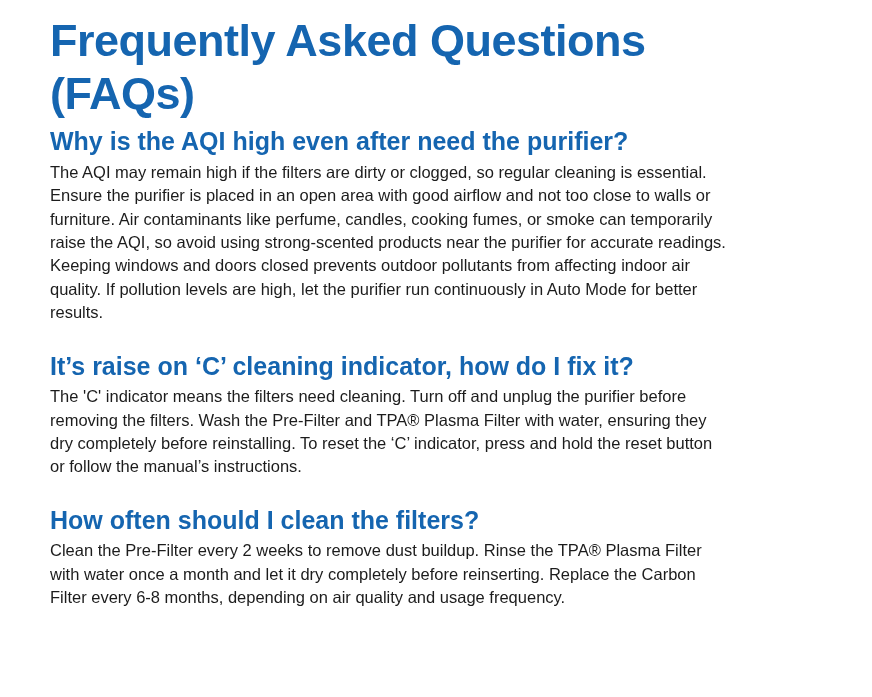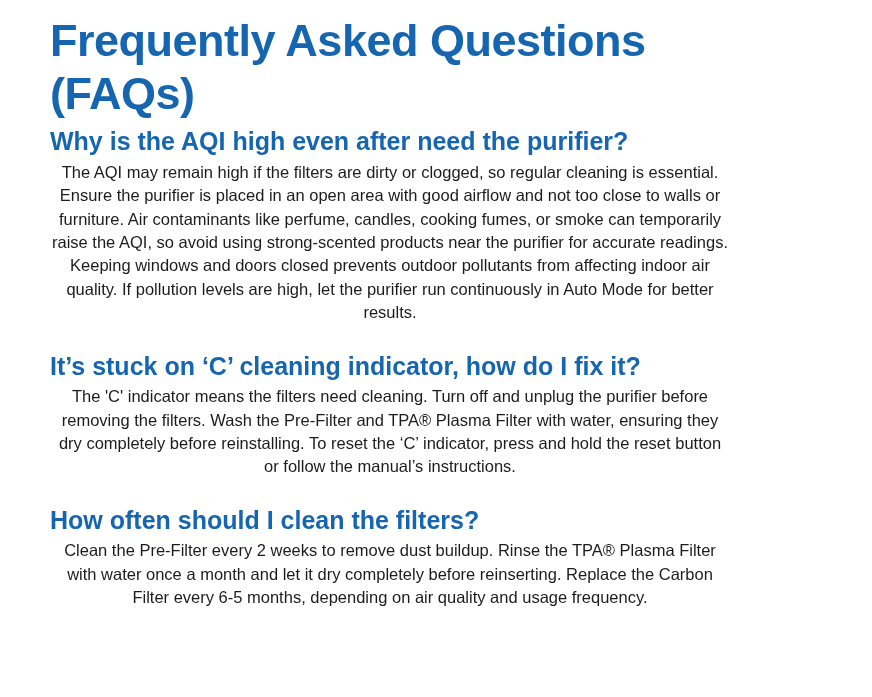--- a/index.html
+++ b/index.html
@@ -41,38 +41,38 @@
     color: #1565b0;
     line-height: 1.22;
     margin: 0 0 4px 0;
   }
   .a-body {
     font-size: 16.5px;
     line-height: 1.42;
     color: #1c1c1c;
     margin: 0;
     max-width: 800px;
-    text-align: center;
+    text-align: left;
   }
 </style>
 </head>
 <body>
 
 <div class="page">
 
   <h1 class="main-title">Frequently Asked Questions (FAQs)</h1>
 
   <section class="faq-block">
     <h2 class="q-title">Why is the AQI high even after need the purifier?</h2>
     <p class="a-body">The AQI may remain high if the filters are dirty or clogged, so regular cleaning is essential. Ensure the purifier is placed in an open area with good airflow and not too close to walls or furniture. Air contaminants like perfume, candles, cooking fumes, or smoke can temporarily raise the AQI, so avoid using strong-scented products near the purifier for accurate readings. Keeping windows and doors closed prevents outdoor pollutants from affecting indoor air quality. If pollution levels are high, let the purifier run continuously in Auto Mode for better results.</p>
   </section>
 
   <section class="faq-block">
-    <h2 class="q-title">It’s stuck on ‘C’ cleaning indicator, how do I fix it?</h2>
+    <h2 class="q-title">It’s raise on ‘C’ cleaning indicator, how do I fix it?</h2>
     <p class="a-body">The 'C' indicator means the filters need cleaning. Turn off and unplug the purifier before removing the filters. Wash the Pre-Filter and TPA® Plasma Filter with water, ensuring they dry completely before reinstalling. To reset the ‘C’ indicator, press and hold the reset button or follow the manual’s instructions.</p>
   </section>
 
   <section class="faq-block">
     <h2 class="q-title">How often should I clean the filters?</h2>
-    <p class="a-body">Clean the Pre-Filter every 2 weeks to remove dust buildup. Rinse the TPA® Plasma Filter with water once a month and let it dry completely before reinserting. Replace the Carbon Filter every 6-5 months, depending on air quality and usage frequency.</p>
+    <p class="a-body">Clean the Pre-Filter every 2 weeks to remove dust buildup. Rinse the TPA® Plasma Filter with water once a month and let it dry completely before reinserting. Replace the Carbon Filter every 6-8 months, depending on air quality and usage frequency.</p>
   </section>
 
 </div>
 
 </body></html>

